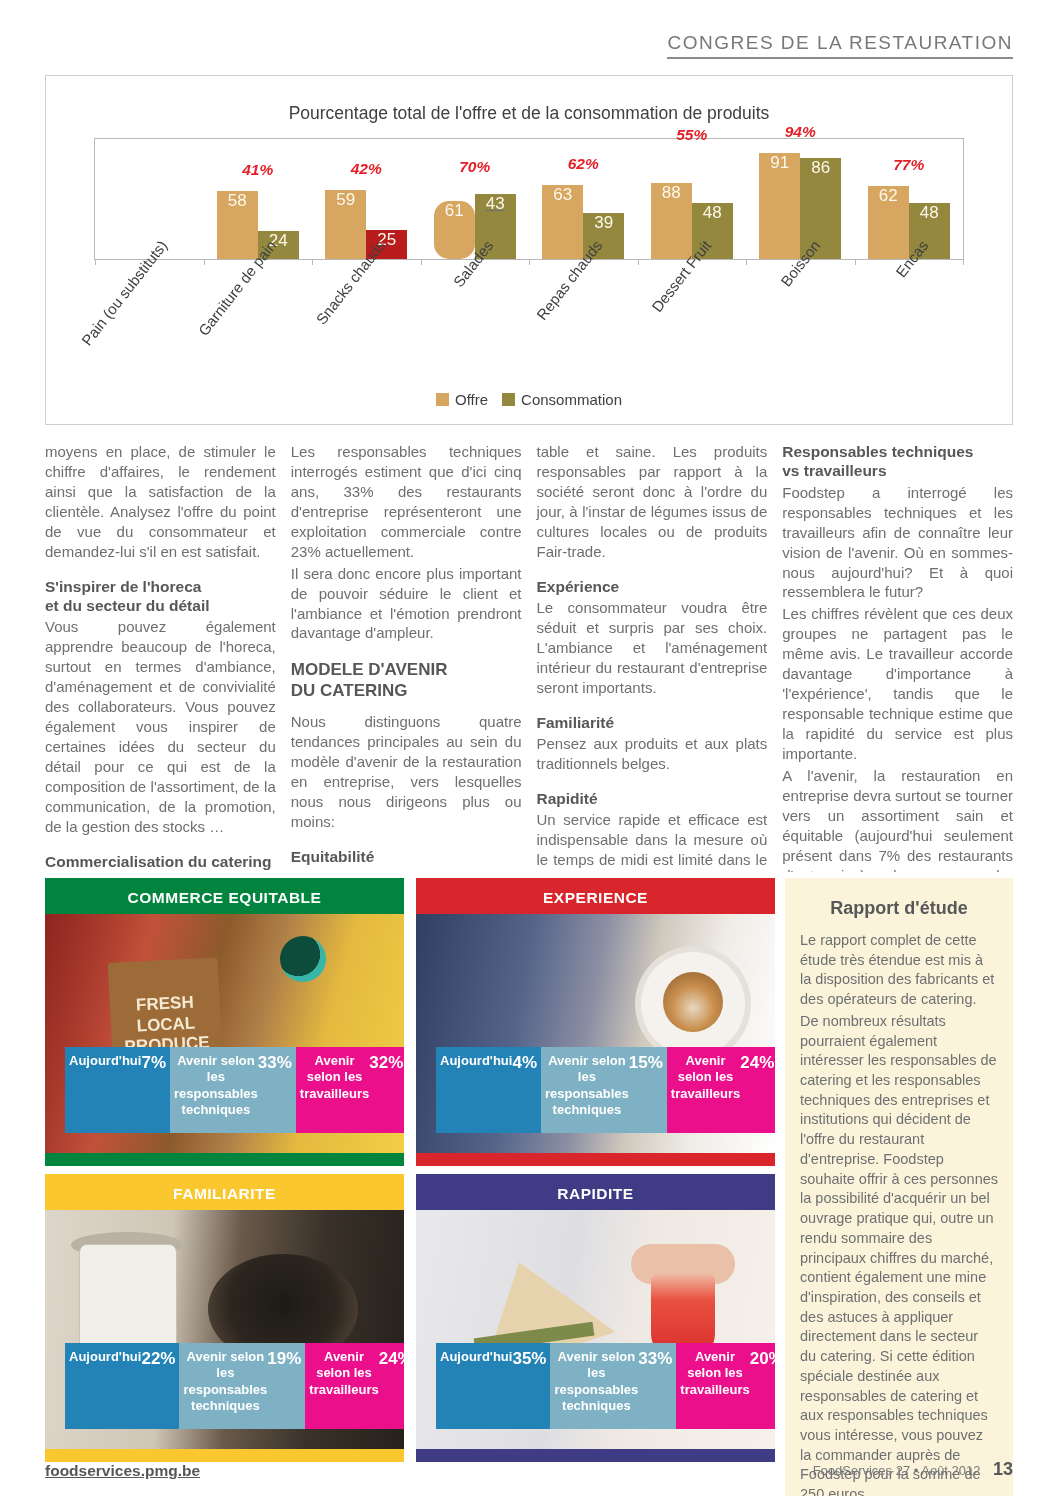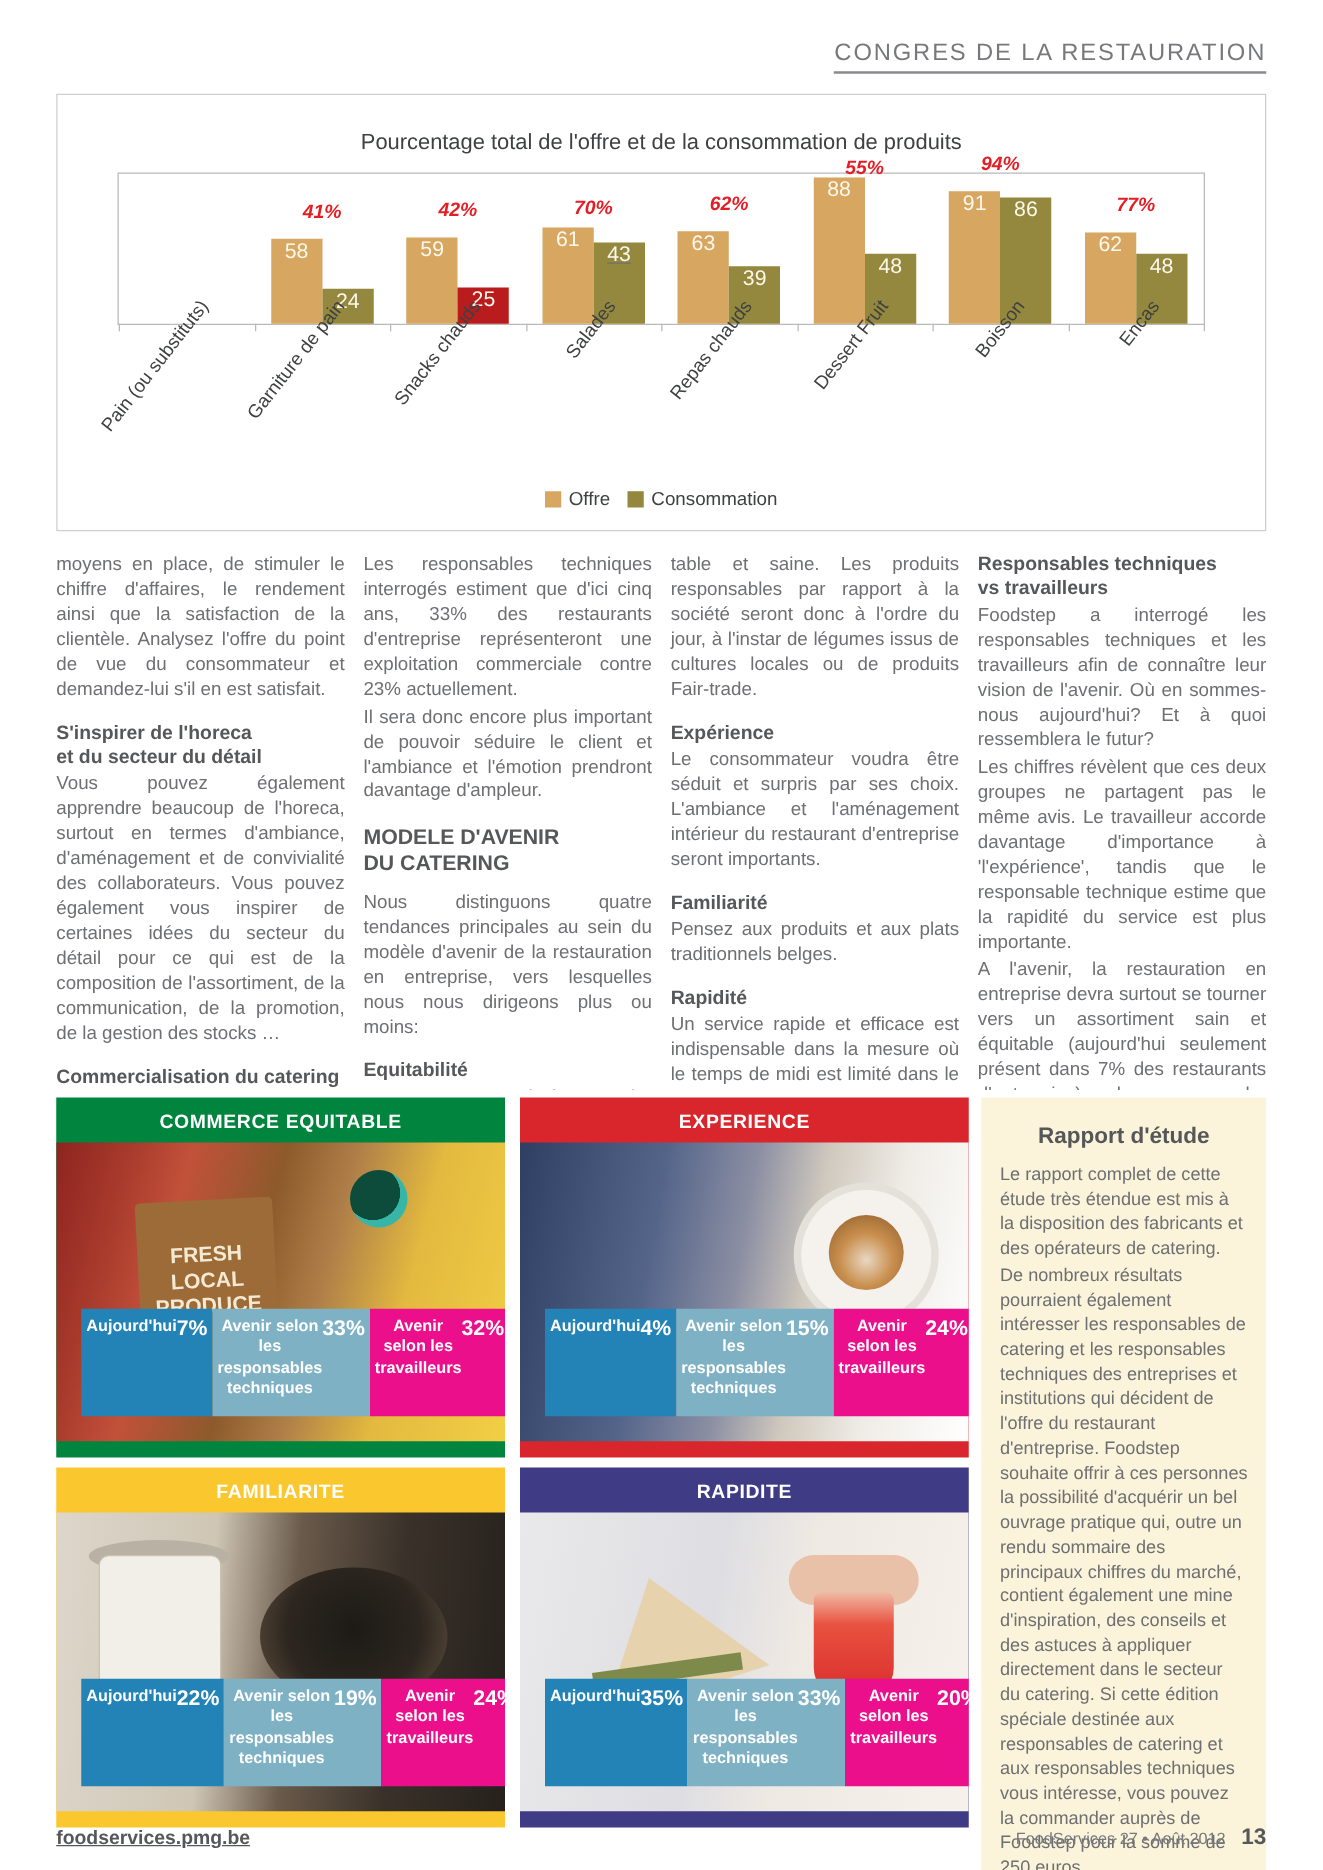--- a/index.html
+++ b/index.html
@@ -115,21 +115,21 @@
               <span class="val">59</span>
             </div>
             <div class="bar" style="height: 29.25px; background: #b91c1c;">
               <span class="val">25</span>
             </div>
           </div>
         </div>
         <div class="bar-group" style="left: 37.5%; width: 12.5%;">
           <div class="pct-label" style="color: rgb(227, 30, 37); bottom: 83.37px;">70%</div>
           <div class="bar-pair">
-            <div class="bar" style="height: 77px; background: rgb(215, 166, 97);">
+            <div class="bar" style="height: 58px; background: rgb(215, 166, 97); border-radius: 15px;">
               <span class="val">61</span>
             </div>
             <div class="bar" style="height: 65px; background: rgb(148, 136, 62); text-decoration: underline;">
               <span class="val">43</span>
             </div>
           </div>
         </div>
         <div class="bar-group" style="left: 50%; width: 12.5%;">
           <div class="pct-label" style="color: rgb(227, 30, 37); bottom: 85.71px;">62%</div>
           <div class="bar-pair">
@@ -137,21 +137,21 @@
               <span class="val">63</span>
             </div>
             <div class="bar" style="height: 45.63px; background: rgb(148, 136, 62);">
               <span class="val">39</span>
             </div>
           </div>
         </div>
         <div class="bar-group" style="left: 62.5%; width: 12.5%;">
           <div class="pct-label" style="color: rgb(227, 30, 37); bottom: 114.96px;">55%</div>
           <div class="bar-pair">
-            <div class="bar" style="height: 117px; background: rgb(215, 166, 97);">
+            <div class="bar" style="height: 76px; background: rgb(215, 166, 97);">
               <span class="val">88</span>
             </div>
             <div class="bar" style="height: 56.16px; background: rgb(148, 136, 62);">
               <span class="val">48</span>
             </div>
           </div>
         </div>
         <div class="bar-group" style="left: 75%; width: 12.5%;">
           <div class="pct-label" style="color: rgb(227, 30, 37); bottom: 118.47px;">94%</div>
           <div class="bar-pair">

